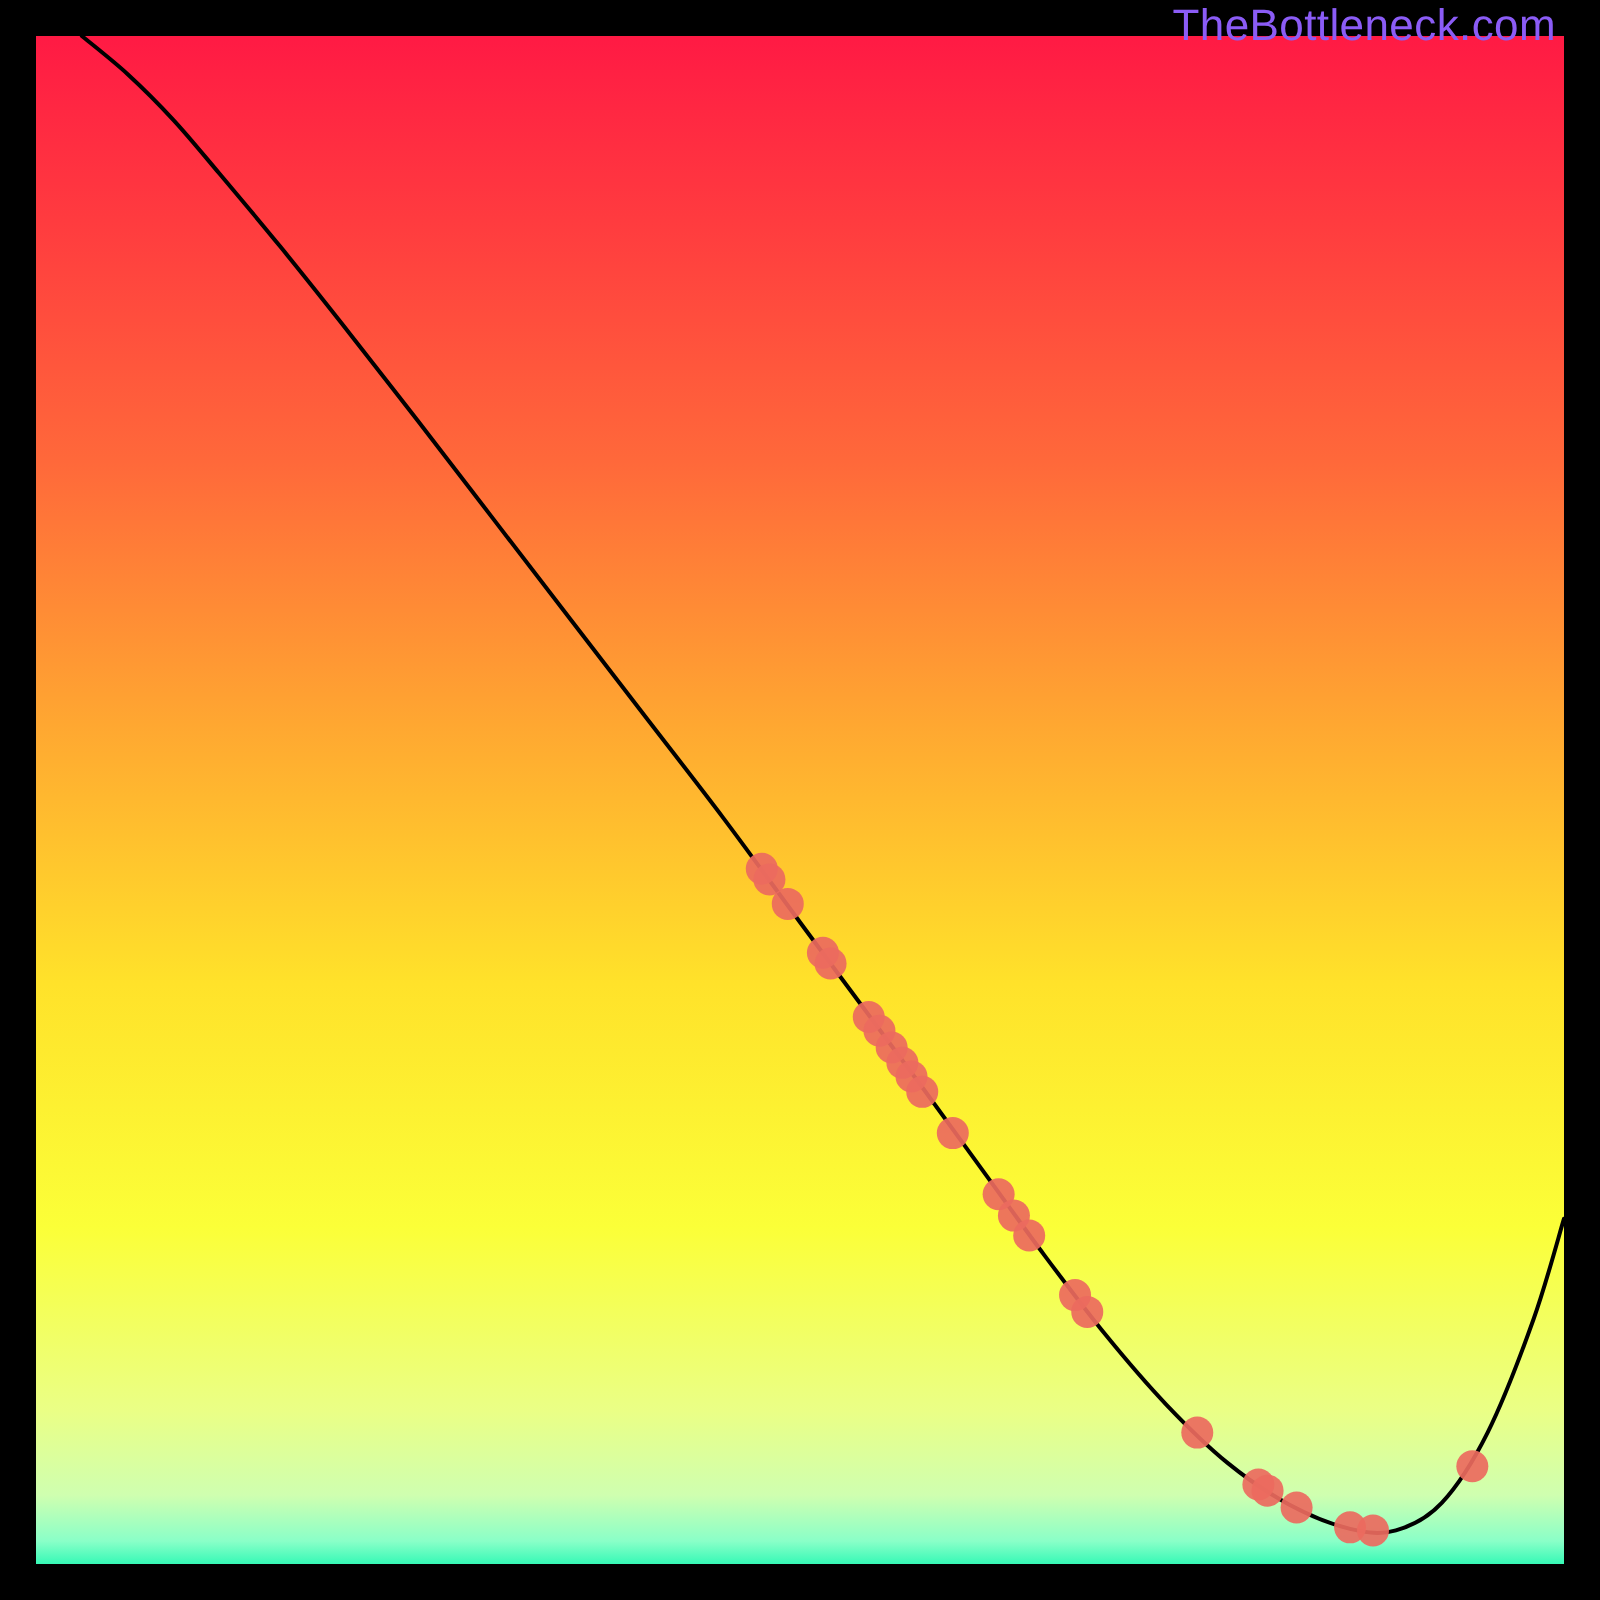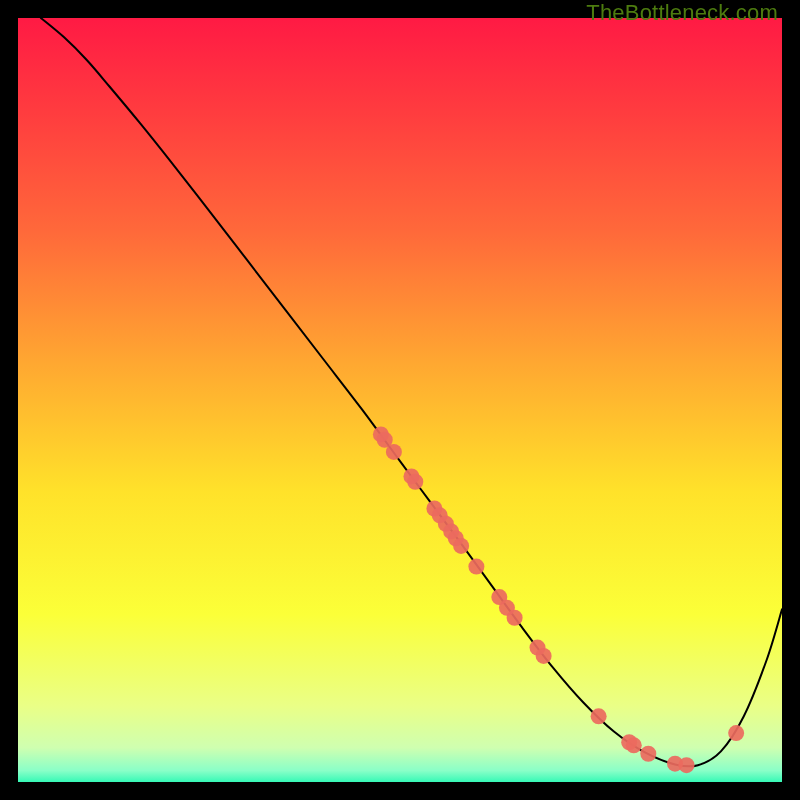--- a/index.html
+++ b/index.html
@@ -16,21 +16,21 @@
     left: 18px;
     top: 18px;
     width: 764px;
     height: 764px;
     background: #000;
   }
   .watermark {
     position: absolute;
     top: 0px;
     right: 22px;
-    color: #4d7c0f;
+    color: #8b5cf6;
     font-size: 22px;
     font-weight: 500;
     letter-spacing: 0.2px;
     z-index: 50;
   }
   svg {
     display: block;
   }
 </style>
 </head>

